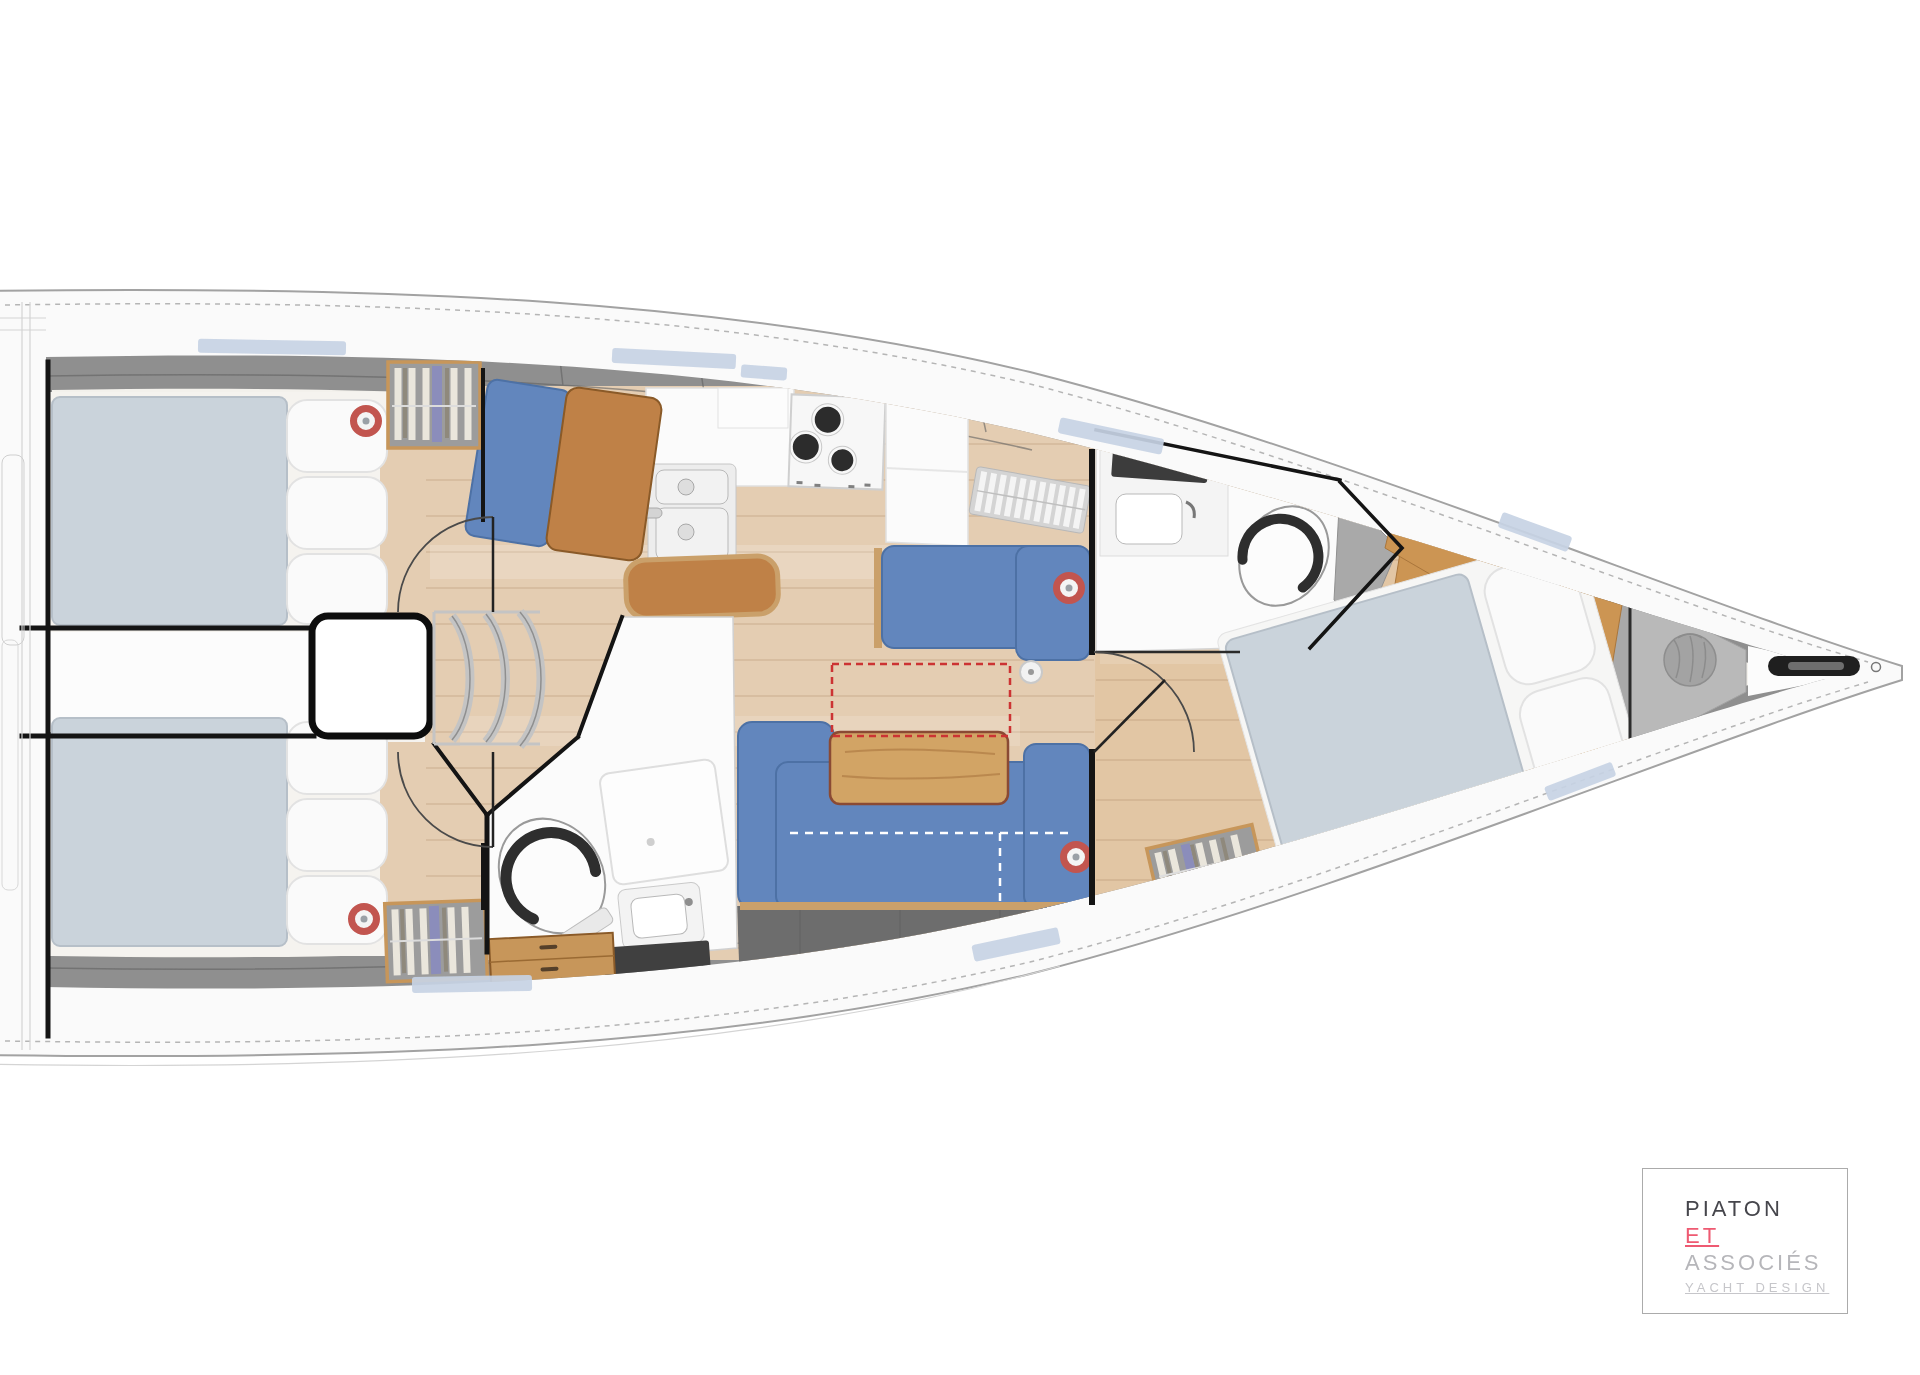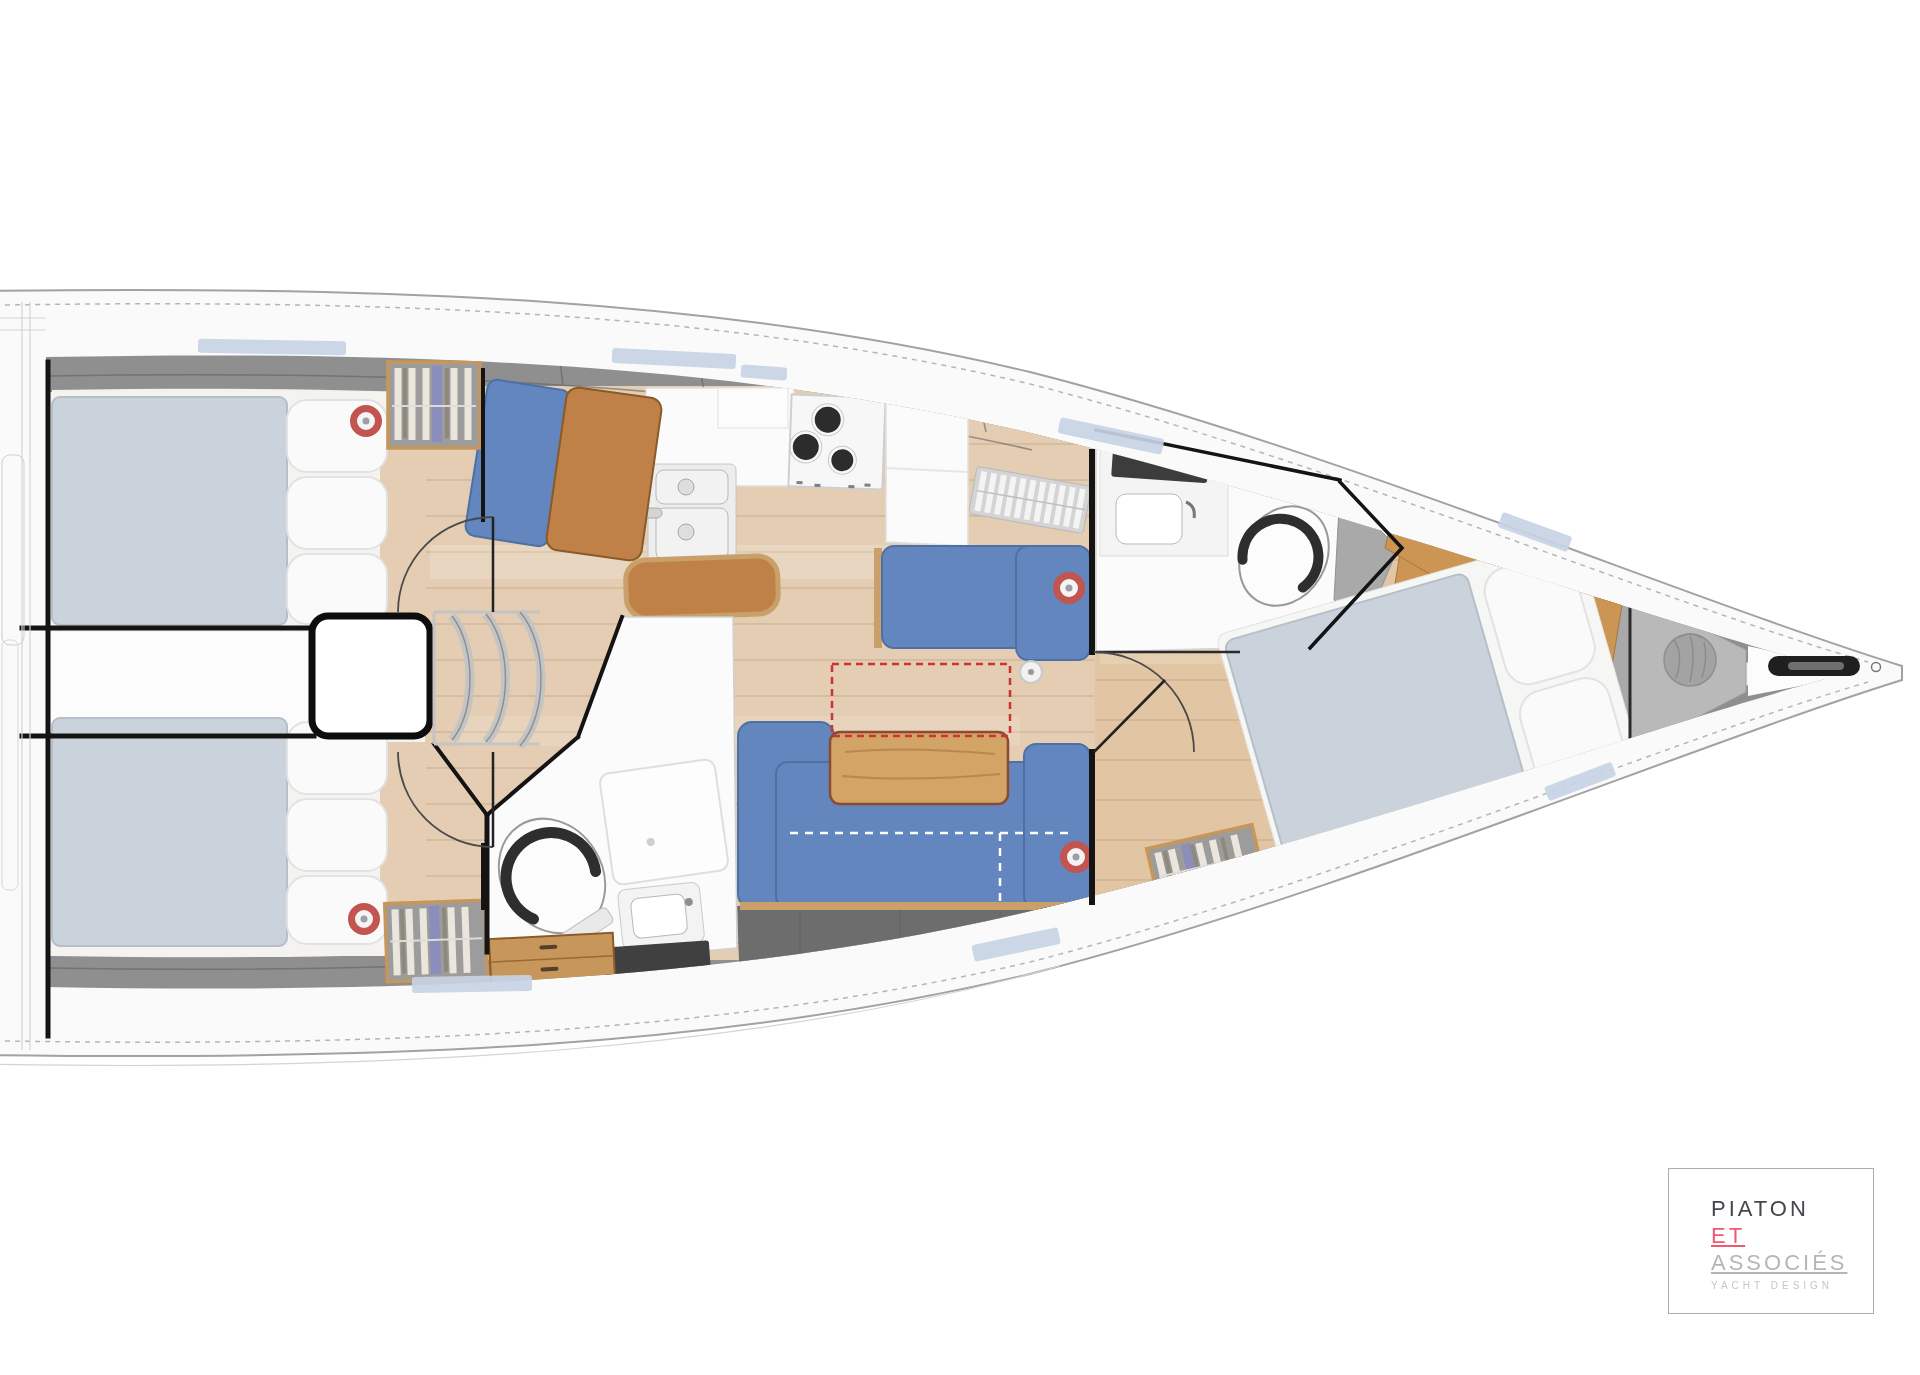--- a/index.html
+++ b/index.html
@@ -31,26 +31,26 @@
   .stitch{fill:none;stroke:#b5b5b5;stroke-width:1.5;stroke-dasharray:5 5;}
   .faint{fill:none;stroke:#d4d4d4;stroke-width:1.2;}
   .speakerring{fill:#f4f4f4;stroke:var(--speaker,#c2554f);stroke-width:7;}
   .reddash{fill:none;stroke:var(--accent_red,#cc3333);stroke-width:2.5;stroke-dasharray:7 5;}
   .whitedash{fill:none;stroke:#fff;stroke-width:2.5;stroke-dasharray:8 7;}
   .stripecream{stroke:#eae6dc;stroke-width:7;fill:none;}
   .stripetaupe{stroke:#8f897c;stroke-width:4;fill:none;}
   .seam{stroke:#606060;stroke-width:1.5;fill:none;opacity:.6;}
 
   .logo{position:absolute;left:1642px;top:1168px;width:206px;height:146px;background:#fff;
-        border:1px solid var(--logo_border,#ababab);box-sizing:border-box;padding:26px 0 0 42px;margin-left:26px;}
+        border:1px solid var(--logo_border,#ababab);box-sizing:border-box;padding:26px 0 0 42px;}
   .logo-line{font-size:22px;line-height:27px;letter-spacing:3px;font-weight:400;}
   .logo-line1{color:var(--logo_dark,#46464c);}
   .logo-line2{color:var(--logo_pink,#ee5a72);text-decoration:underline;}
-  .logo-line3{color:var(--logo_gray,#b6b6ba);text-decoration:underline;}
-  .logo-tag{font-size:10px;letter-spacing:4px;color:var(--logo_tag,#c6c6ca);margin-top:4px;}
+  .logo-line3{color:var(--logo_gray,#b6b6ba);}
+  .logo-tag{font-size:13px;letter-spacing:4px;color:var(--logo_tag,#c6c6ca);margin-top:4px;text-decoration:underline;}
 </style>
 </head>
 <body style="background: rgb(255, 255, 255);">
 
 <div class="canvas">
 <svg width="1920" height="1375" viewBox="0 0 1920 1375">
   <defs>
     <clipPath id="linerClip">
       <path d="M 46,357 C 420,350 740,364 1035,434 C 1330,506 1655,620 1825,667 L 1825,679 C 1655,726 1330,840 1035,910 C 740,980 420,994 46,987 Z"></path>
     </clipPath>

